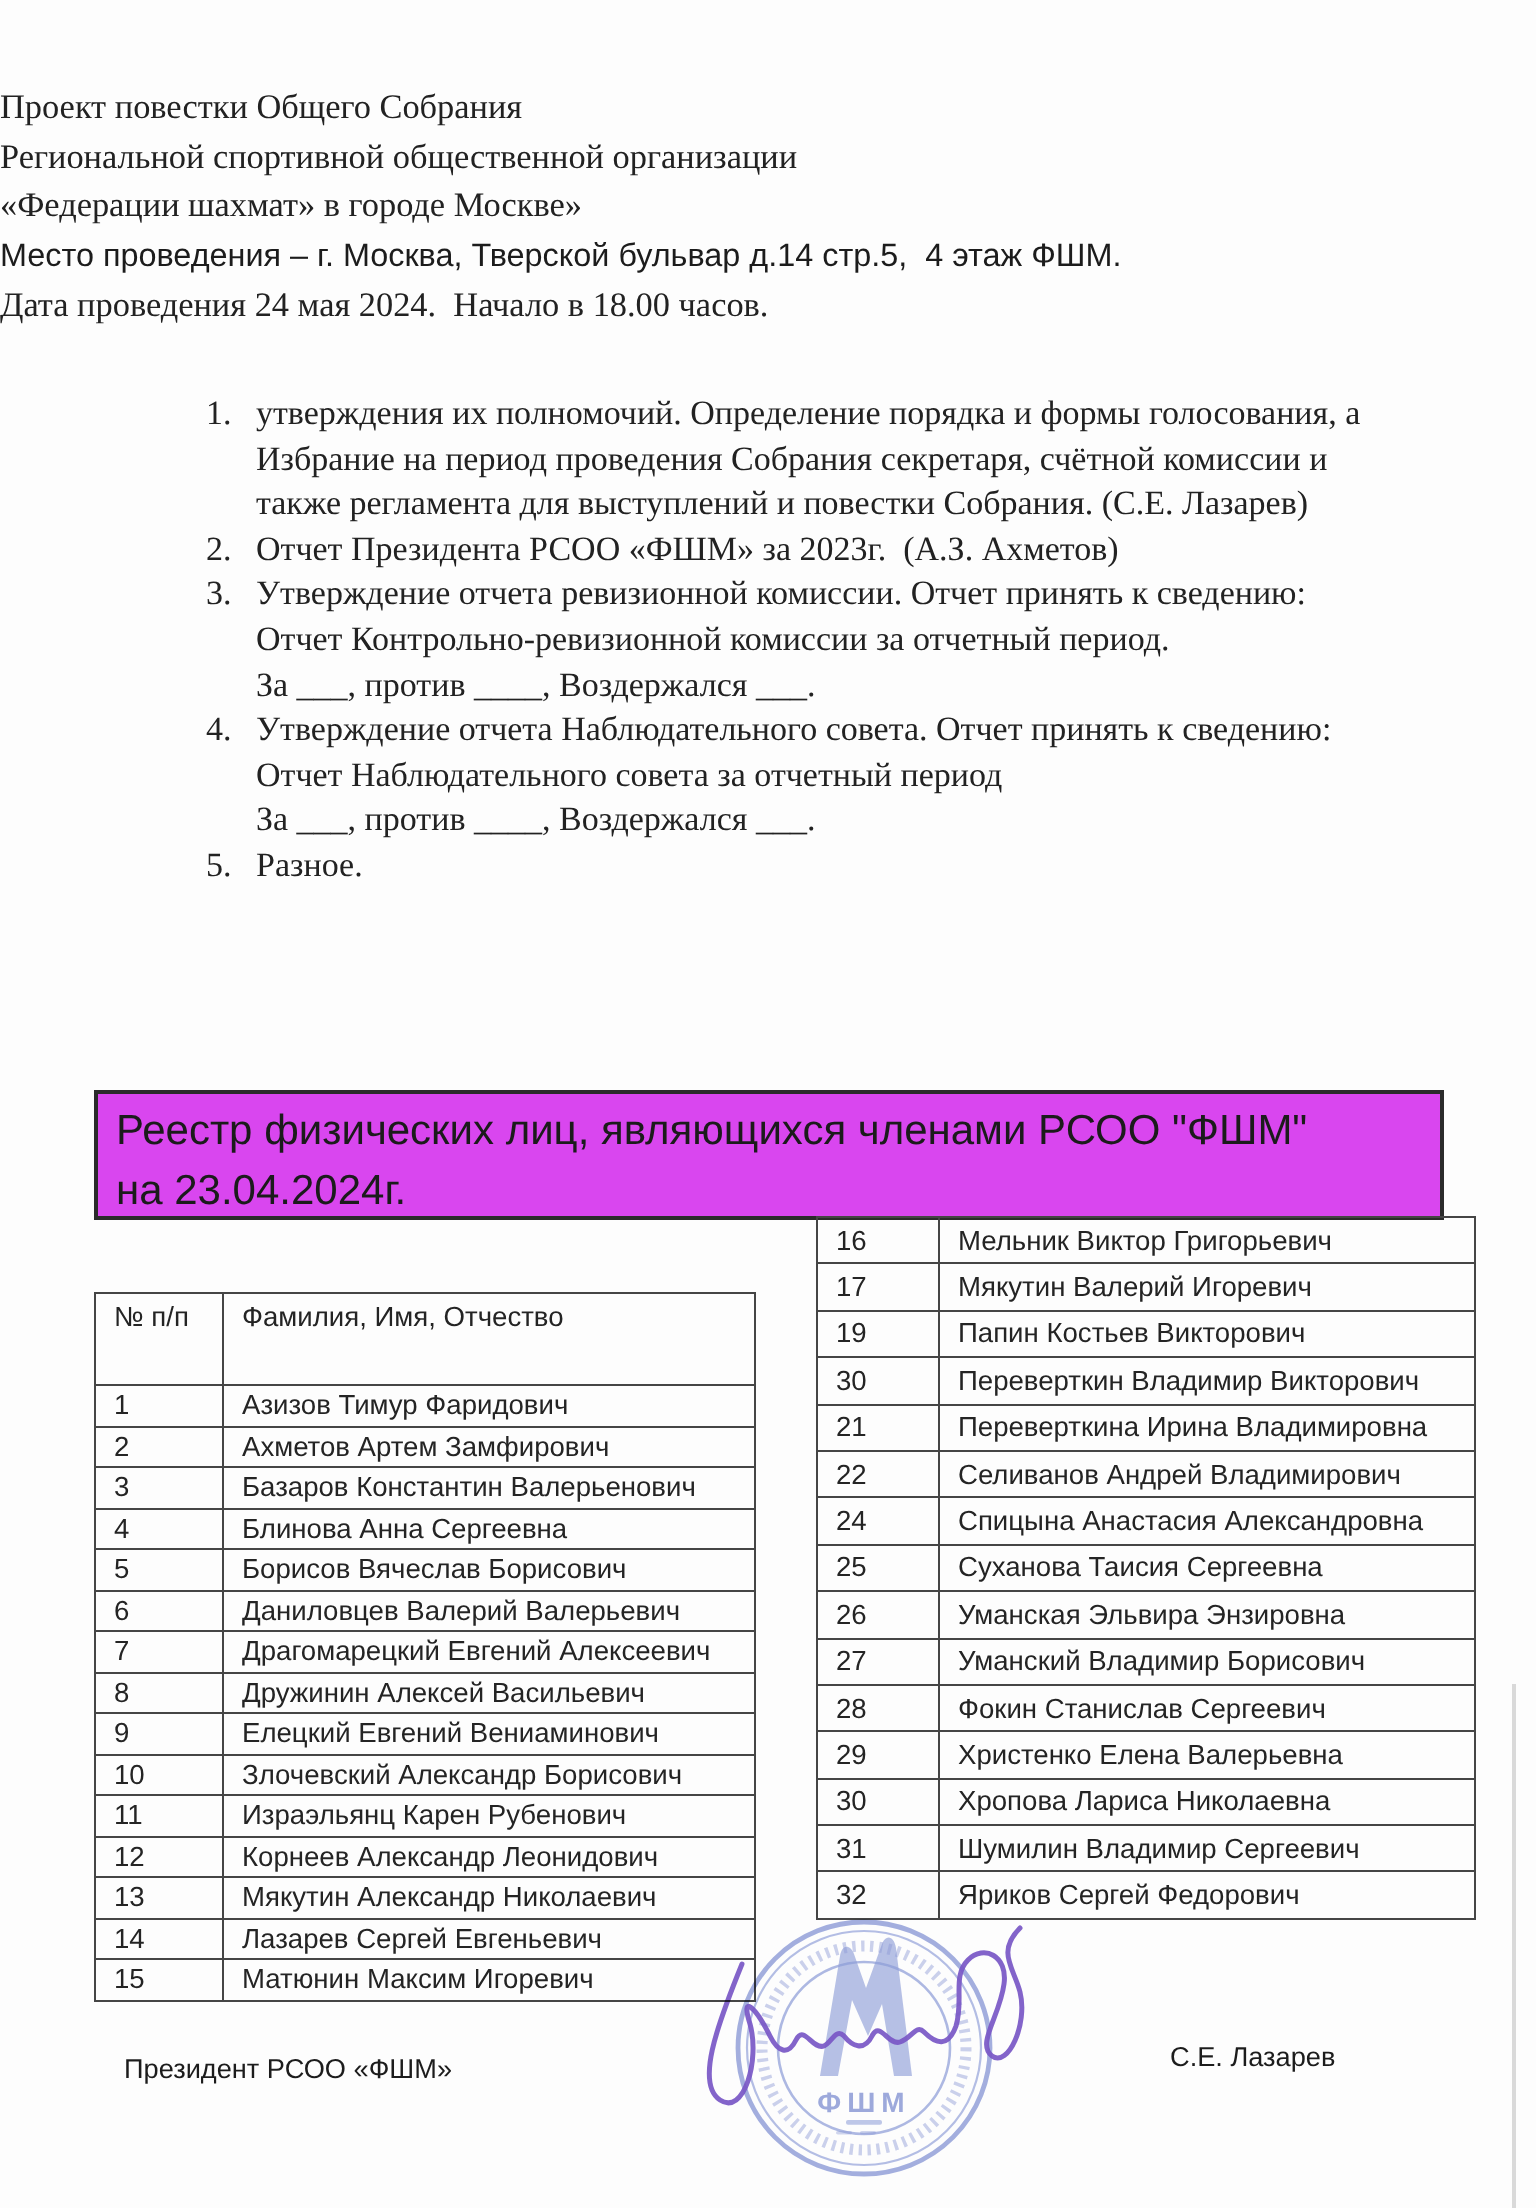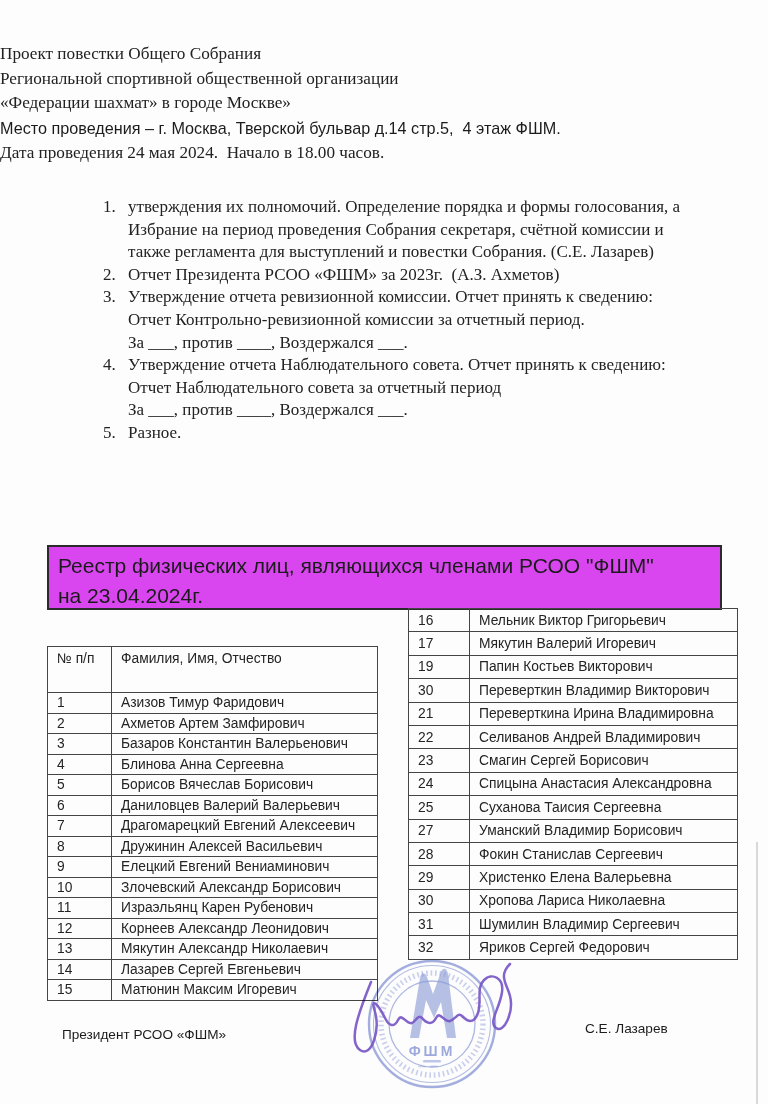--- a/index.html
+++ b/index.html
@@ -202,30 +202,30 @@
         </tr>
         <tr>
           <td>21</td>
           <td>Переверткина Ирина Владимировна</td>
         </tr>
         <tr>
           <td>22</td>
           <td>Селиванов Андрей Владимирович</td>
         </tr>
         <tr>
-          <td>23</td>
-          <td>Смагин Сергей Борисович</td>
-        </tr>
-        <tr>
           <td>24</td>
           <td>Спицына Анастасия Александровна</td>
         </tr>
         <tr>
           <td>25</td>
           <td>Суханова Таисия Сергеевна</td>
+        </tr>
+        <tr>
+          <td>26</td>
+          <td>Уманская Эльвира Энзировна</td>
         </tr>
         <tr>
           <td>27</td>
           <td>Уманский Владимир Борисович</td>
         </tr>
         <tr>
           <td>28</td>
           <td>Фокин Станислав Сергеевич</td>
         </tr>
         <tr>

